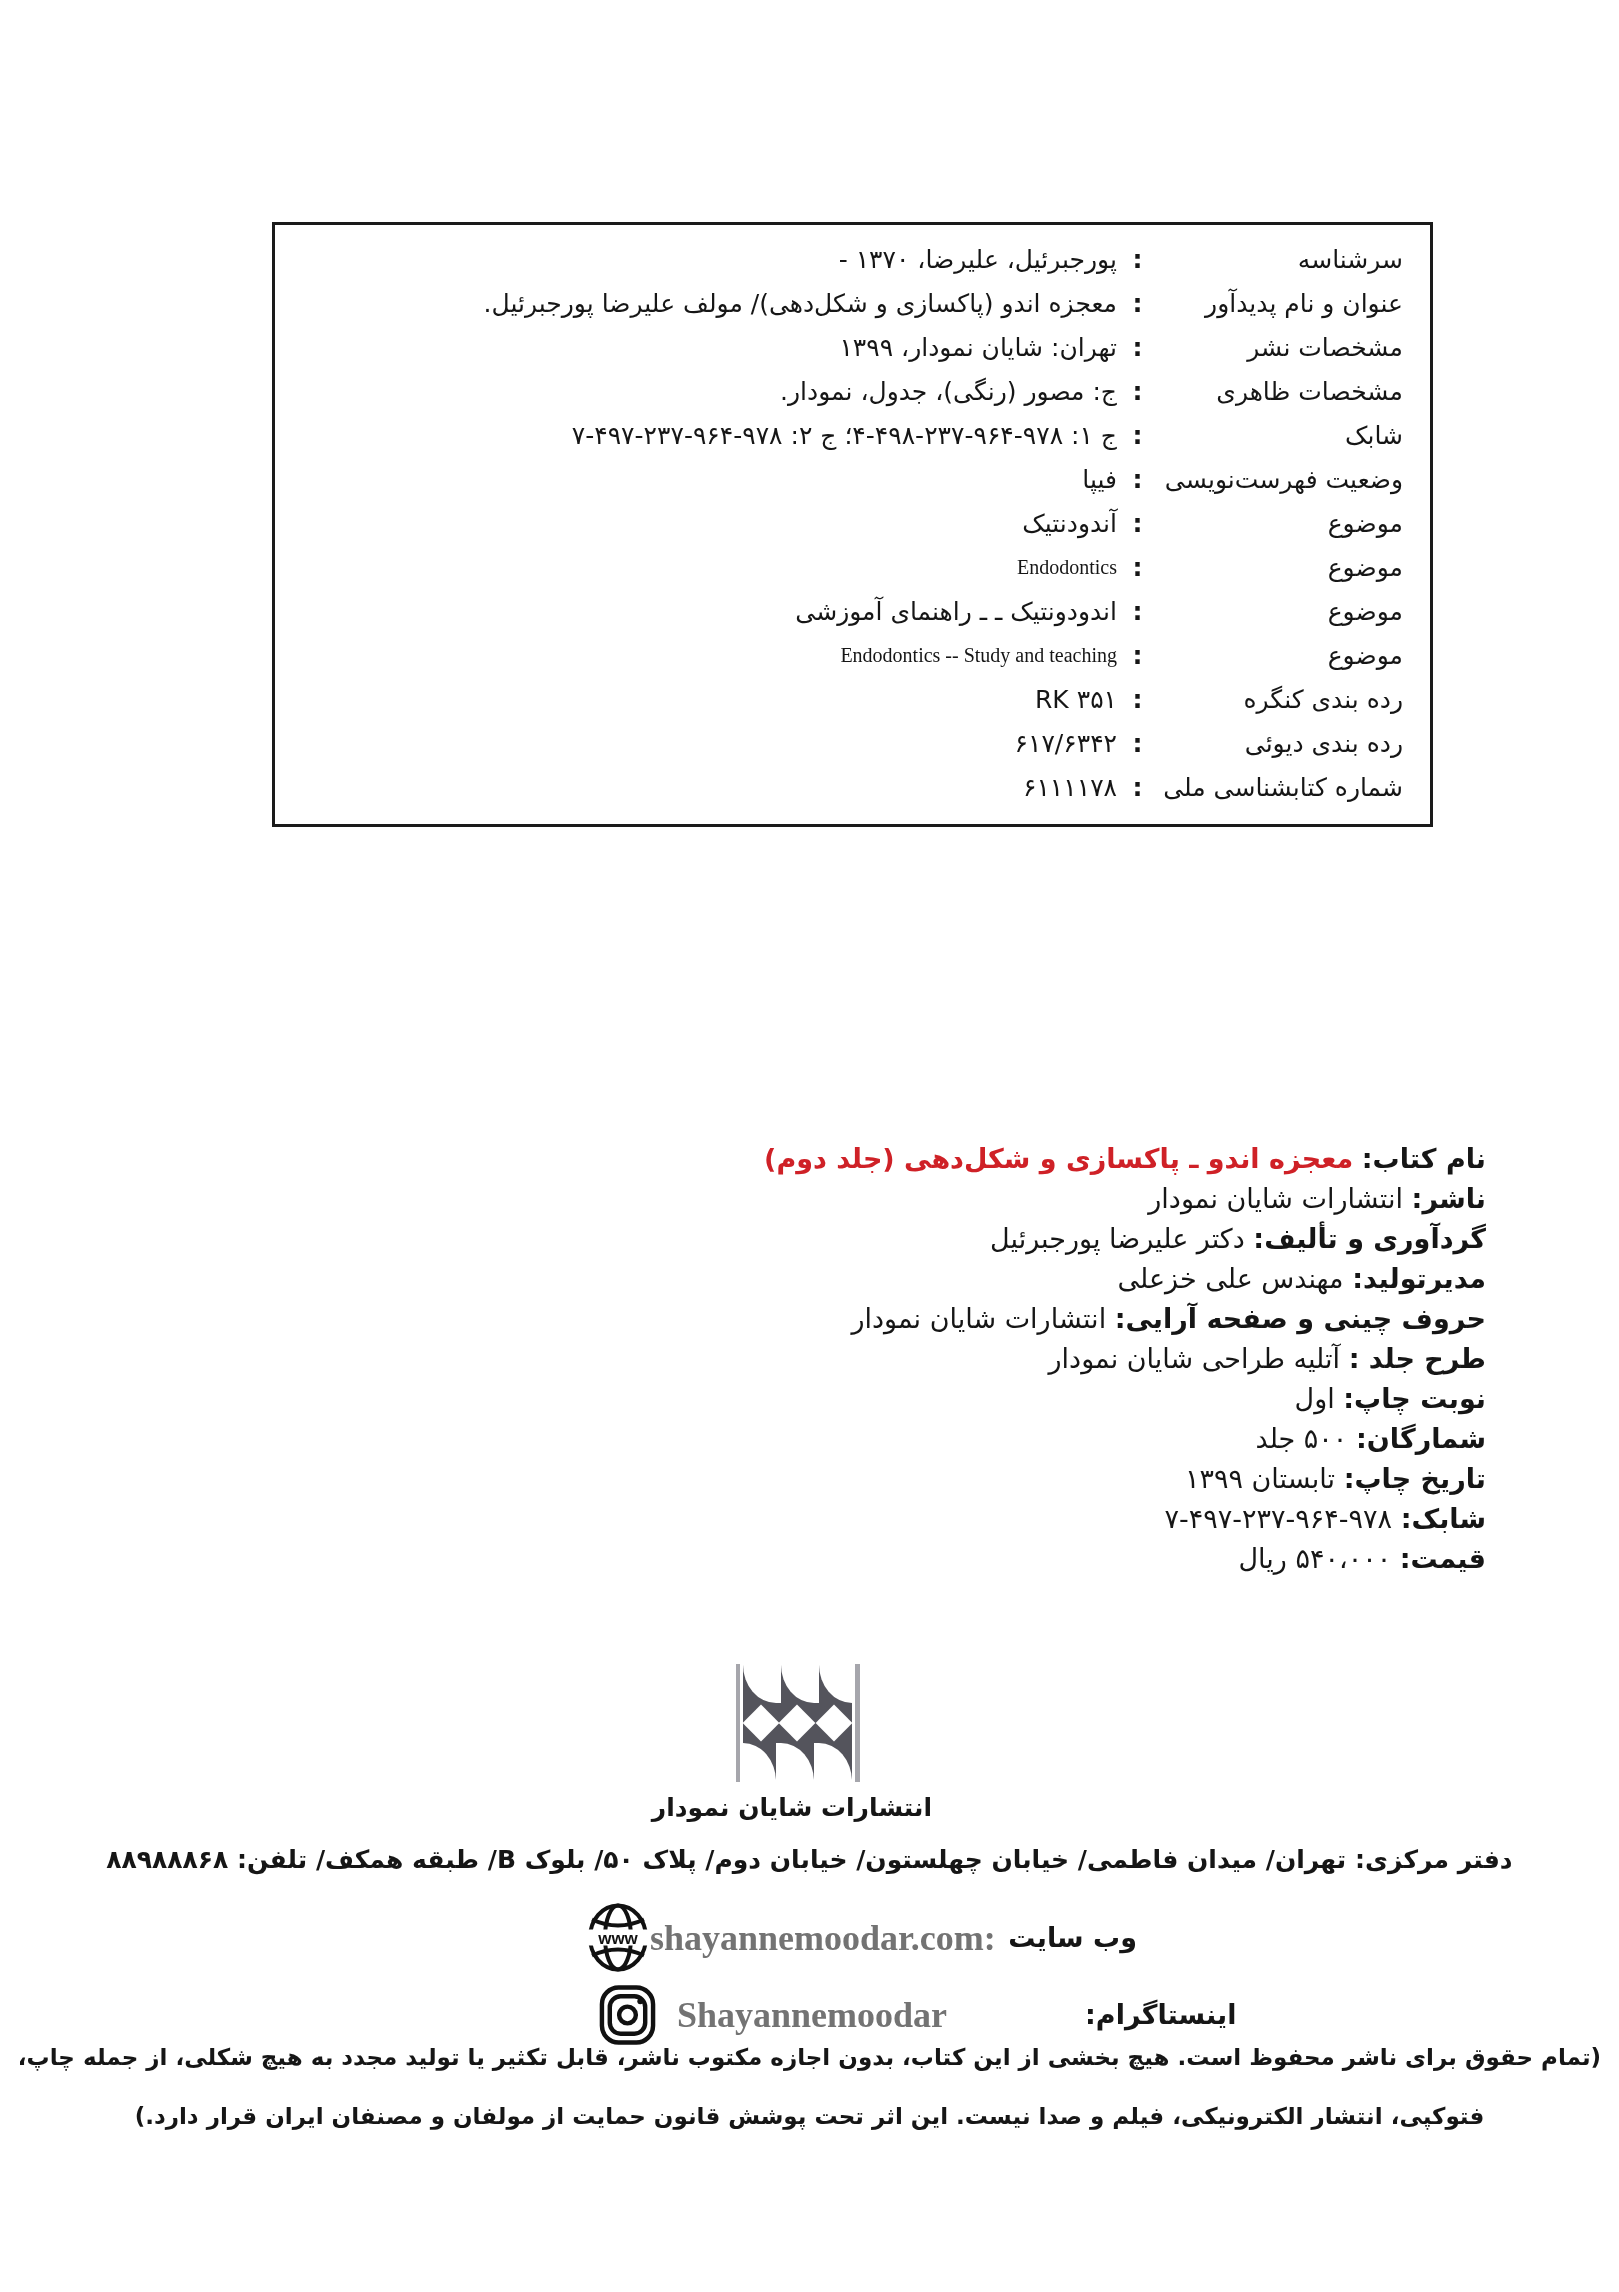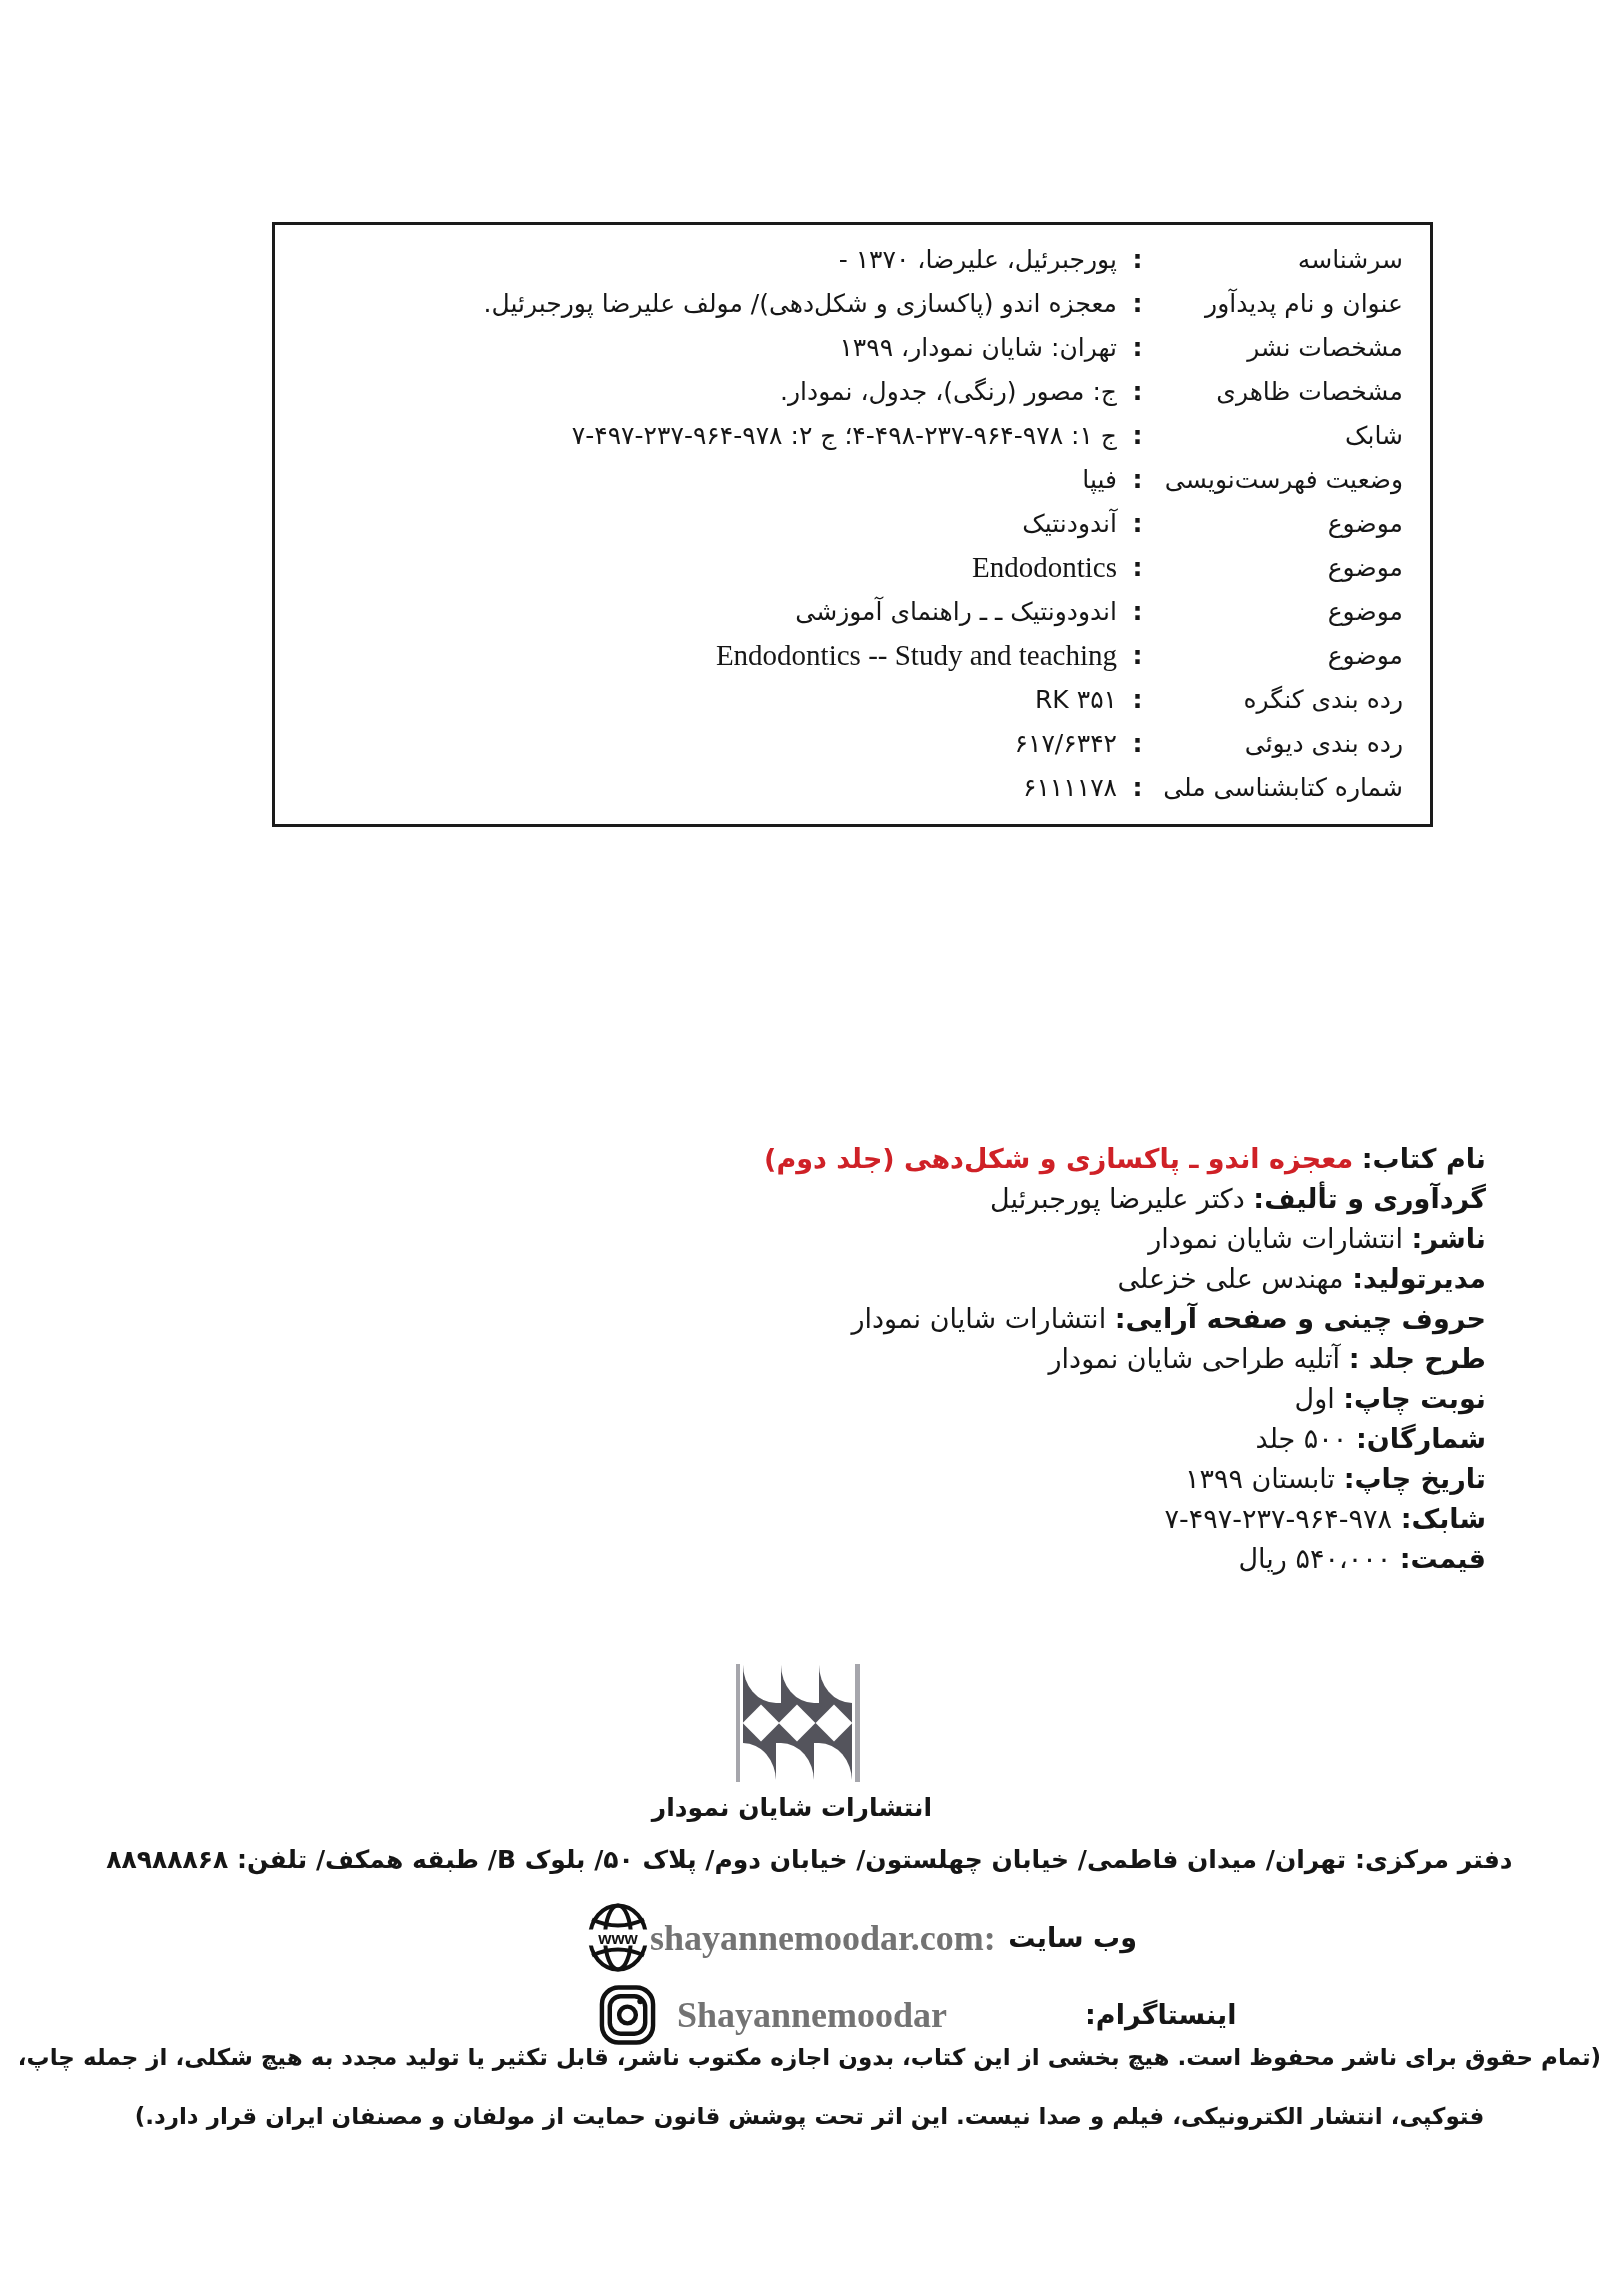--- a/index.html
+++ b/index.html
@@ -14,21 +14,21 @@
     display:flex;flex-direction:column;justify-content:space-around;
     padding:12.5px 0 14.3px 0;
   }
   .cip-row{display:flex;align-items:center;direction:rtl;min-height:43px;}
   .cip-label{
     width:272px;flex:0 0 272px;padding-right:27px;box-sizing:border-box;
     font-weight:normal;font-size:25px;text-align:right;white-space:nowrap;
   }
   .cip-colon{width:41px;flex:0 0 41px;text-align:center;font-weight:bold;font-size:25px;}
   .cip-value{flex:1;font-size:25px;text-align:right;padding-left:36px;}
-  .latin-serif{font-family:"Liberation Serif",serif;font-size:29px;margin-left:20px;}
+  .latin-serif{font-family:"Liberation Serif",serif;font-size:20px;margin-left:20px;}
   
   .colophon{
     position:absolute;top:1139px;right:133px;text-align:right;direction:rtl;
     font-size:27px;line-height:40px;
   }
   .colophon .lbl{font-weight:bold;}
   .colophon .red{color:#cf2127;font-weight:bold;}
   
   .logo-wrap{position:absolute;top:1664px;left:663px;width:269px;text-align:center;}
   .logo{position:relative;width:124px;height:118px;margin:0 auto;}
@@ -132,22 +132,22 @@
     </div>
     <div class="cip-row">
       <span class="cip-label">شماره کتابشناسی ملی</span>
       <span class="cip-colon">:</span>
       <span class="cip-value">۶۱۱۱۱۷۸</span>
     </div>
   </div>
 
   <div class="colophon">
     <div><span class="lbl">نام کتاب:</span> <span class="red">معجزه اندو ـ پاکسازی و شکل‌دهی (جلد دوم)</span></div>
+    <div><span class="lbl">ناشر:</span> <span>انتشارات شایان نمودار</span></div>
     <div><span class="lbl">گردآوری و تألیف:</span> <span>دکتر علیرضا پورجبرئیل</span></div>
-    <div><span class="lbl">ناشر:</span> <span>انتشارات شایان نمودار</span></div>
     <div><span class="lbl">مدیرتولید:</span> <span>مهندس علی خزعلی</span></div>
     <div><span class="lbl">حروف چینی و صفحه آرایی:</span> <span>انتشارات شایان نمودار</span></div>
     <div><span class="lbl">طرح جلد :</span> <span>آتلیه طراحی شایان نمودار</span></div>
     <div><span class="lbl">نوبت چاپ:</span> <span>اول</span></div>
     <div><span class="lbl">شمارگان:</span> <span>۵۰۰ جلد</span></div>
     <div><span class="lbl">تاریخ چاپ:</span> <span>تابستان ۱۳۹۹</span></div>
     <div><span class="lbl">شابک:</span> <span>۹۷۸-۹۶۴-۲۳۷-۴۹۷-۷</span></div>
     <div><span class="lbl">قیمت:</span> <span>۵۴۰،۰۰۰ ریال</span></div>
   </div>
 

